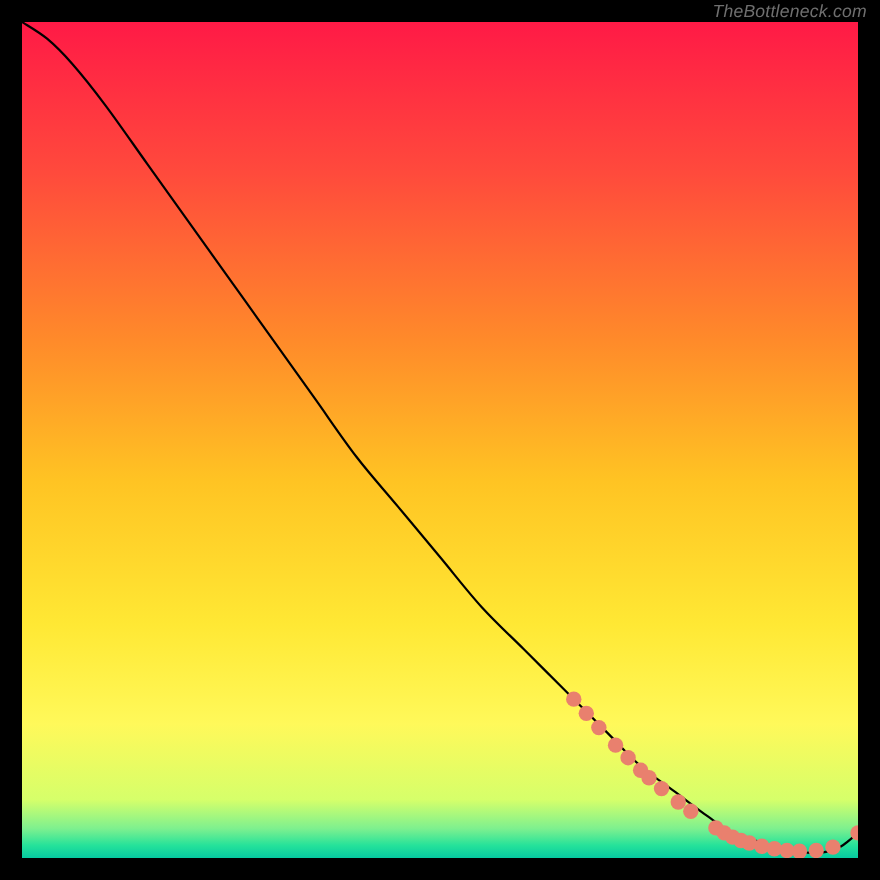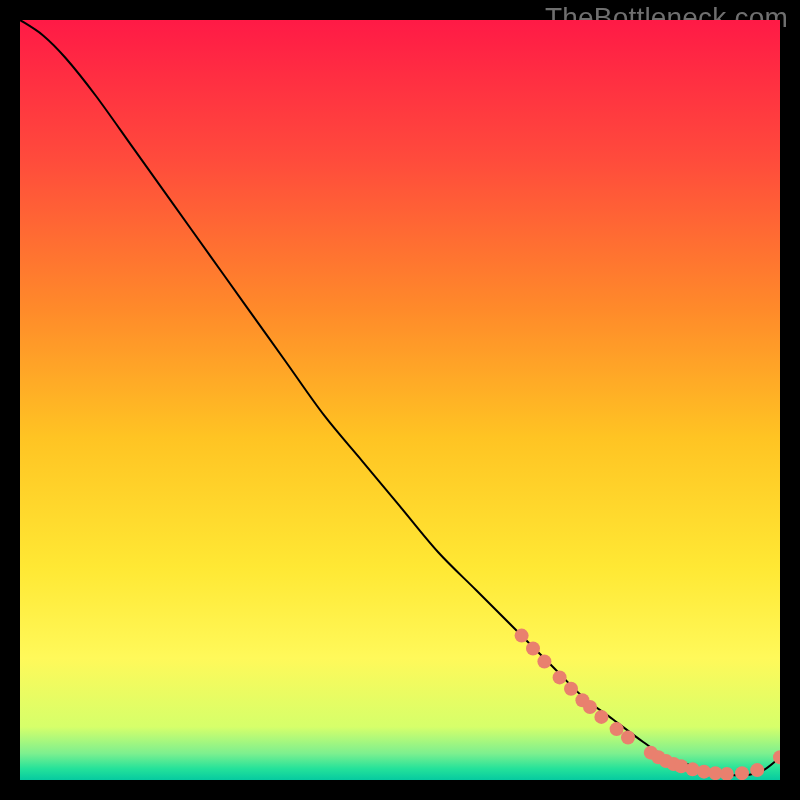--- a/index.html
+++ b/index.html
@@ -22,24 +22,25 @@
     left: 20px;
     top: 20px;
     width: 760px;
     height: 760px;
   }
   .watermark {
     position: absolute;
     top: 2px;
     right: 12px;
     color: #6f6f6f;
-    font-size: 28px;
+    font-size: 16px;
     letter-spacing: 0.2px;
     font-weight: 400;
     user-select: none;
+    font-style: italic;
   }
   svg { display: block; }
 </style>
 </head>
 <body>
 
 <div class="stage">
   <div class="watermark">TheBottleneck.com</div>
 
   <div class="plot">

